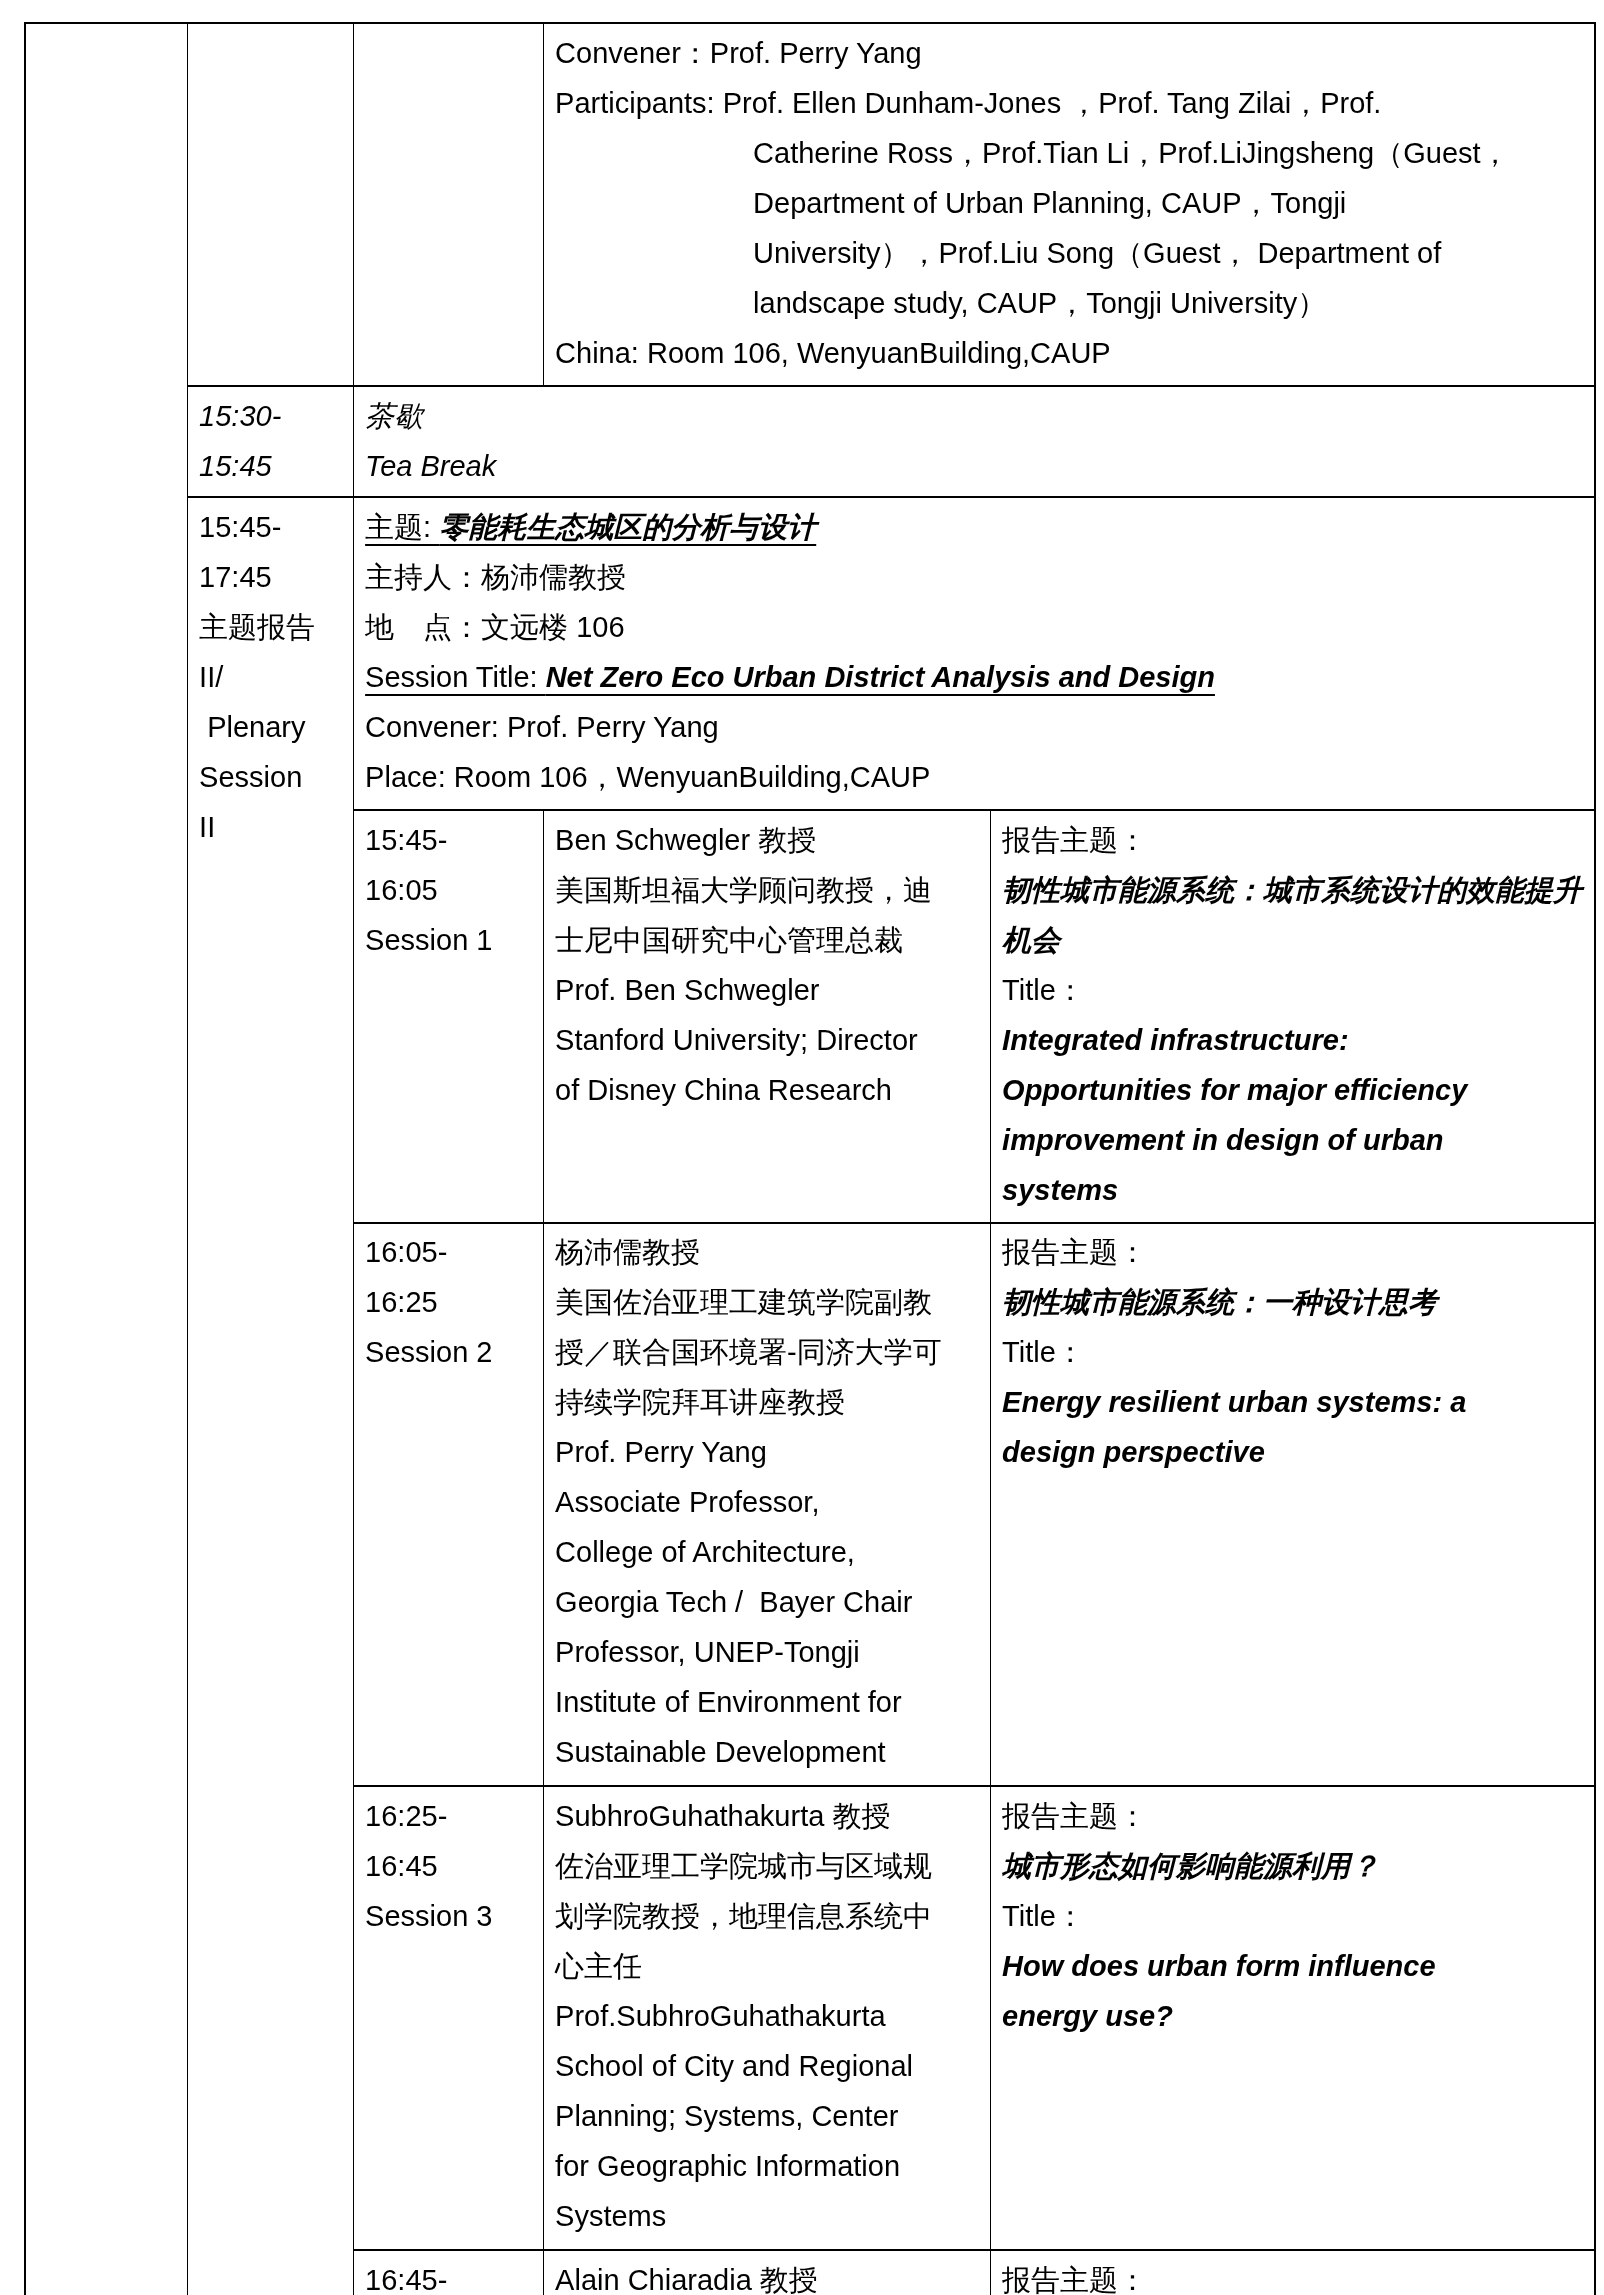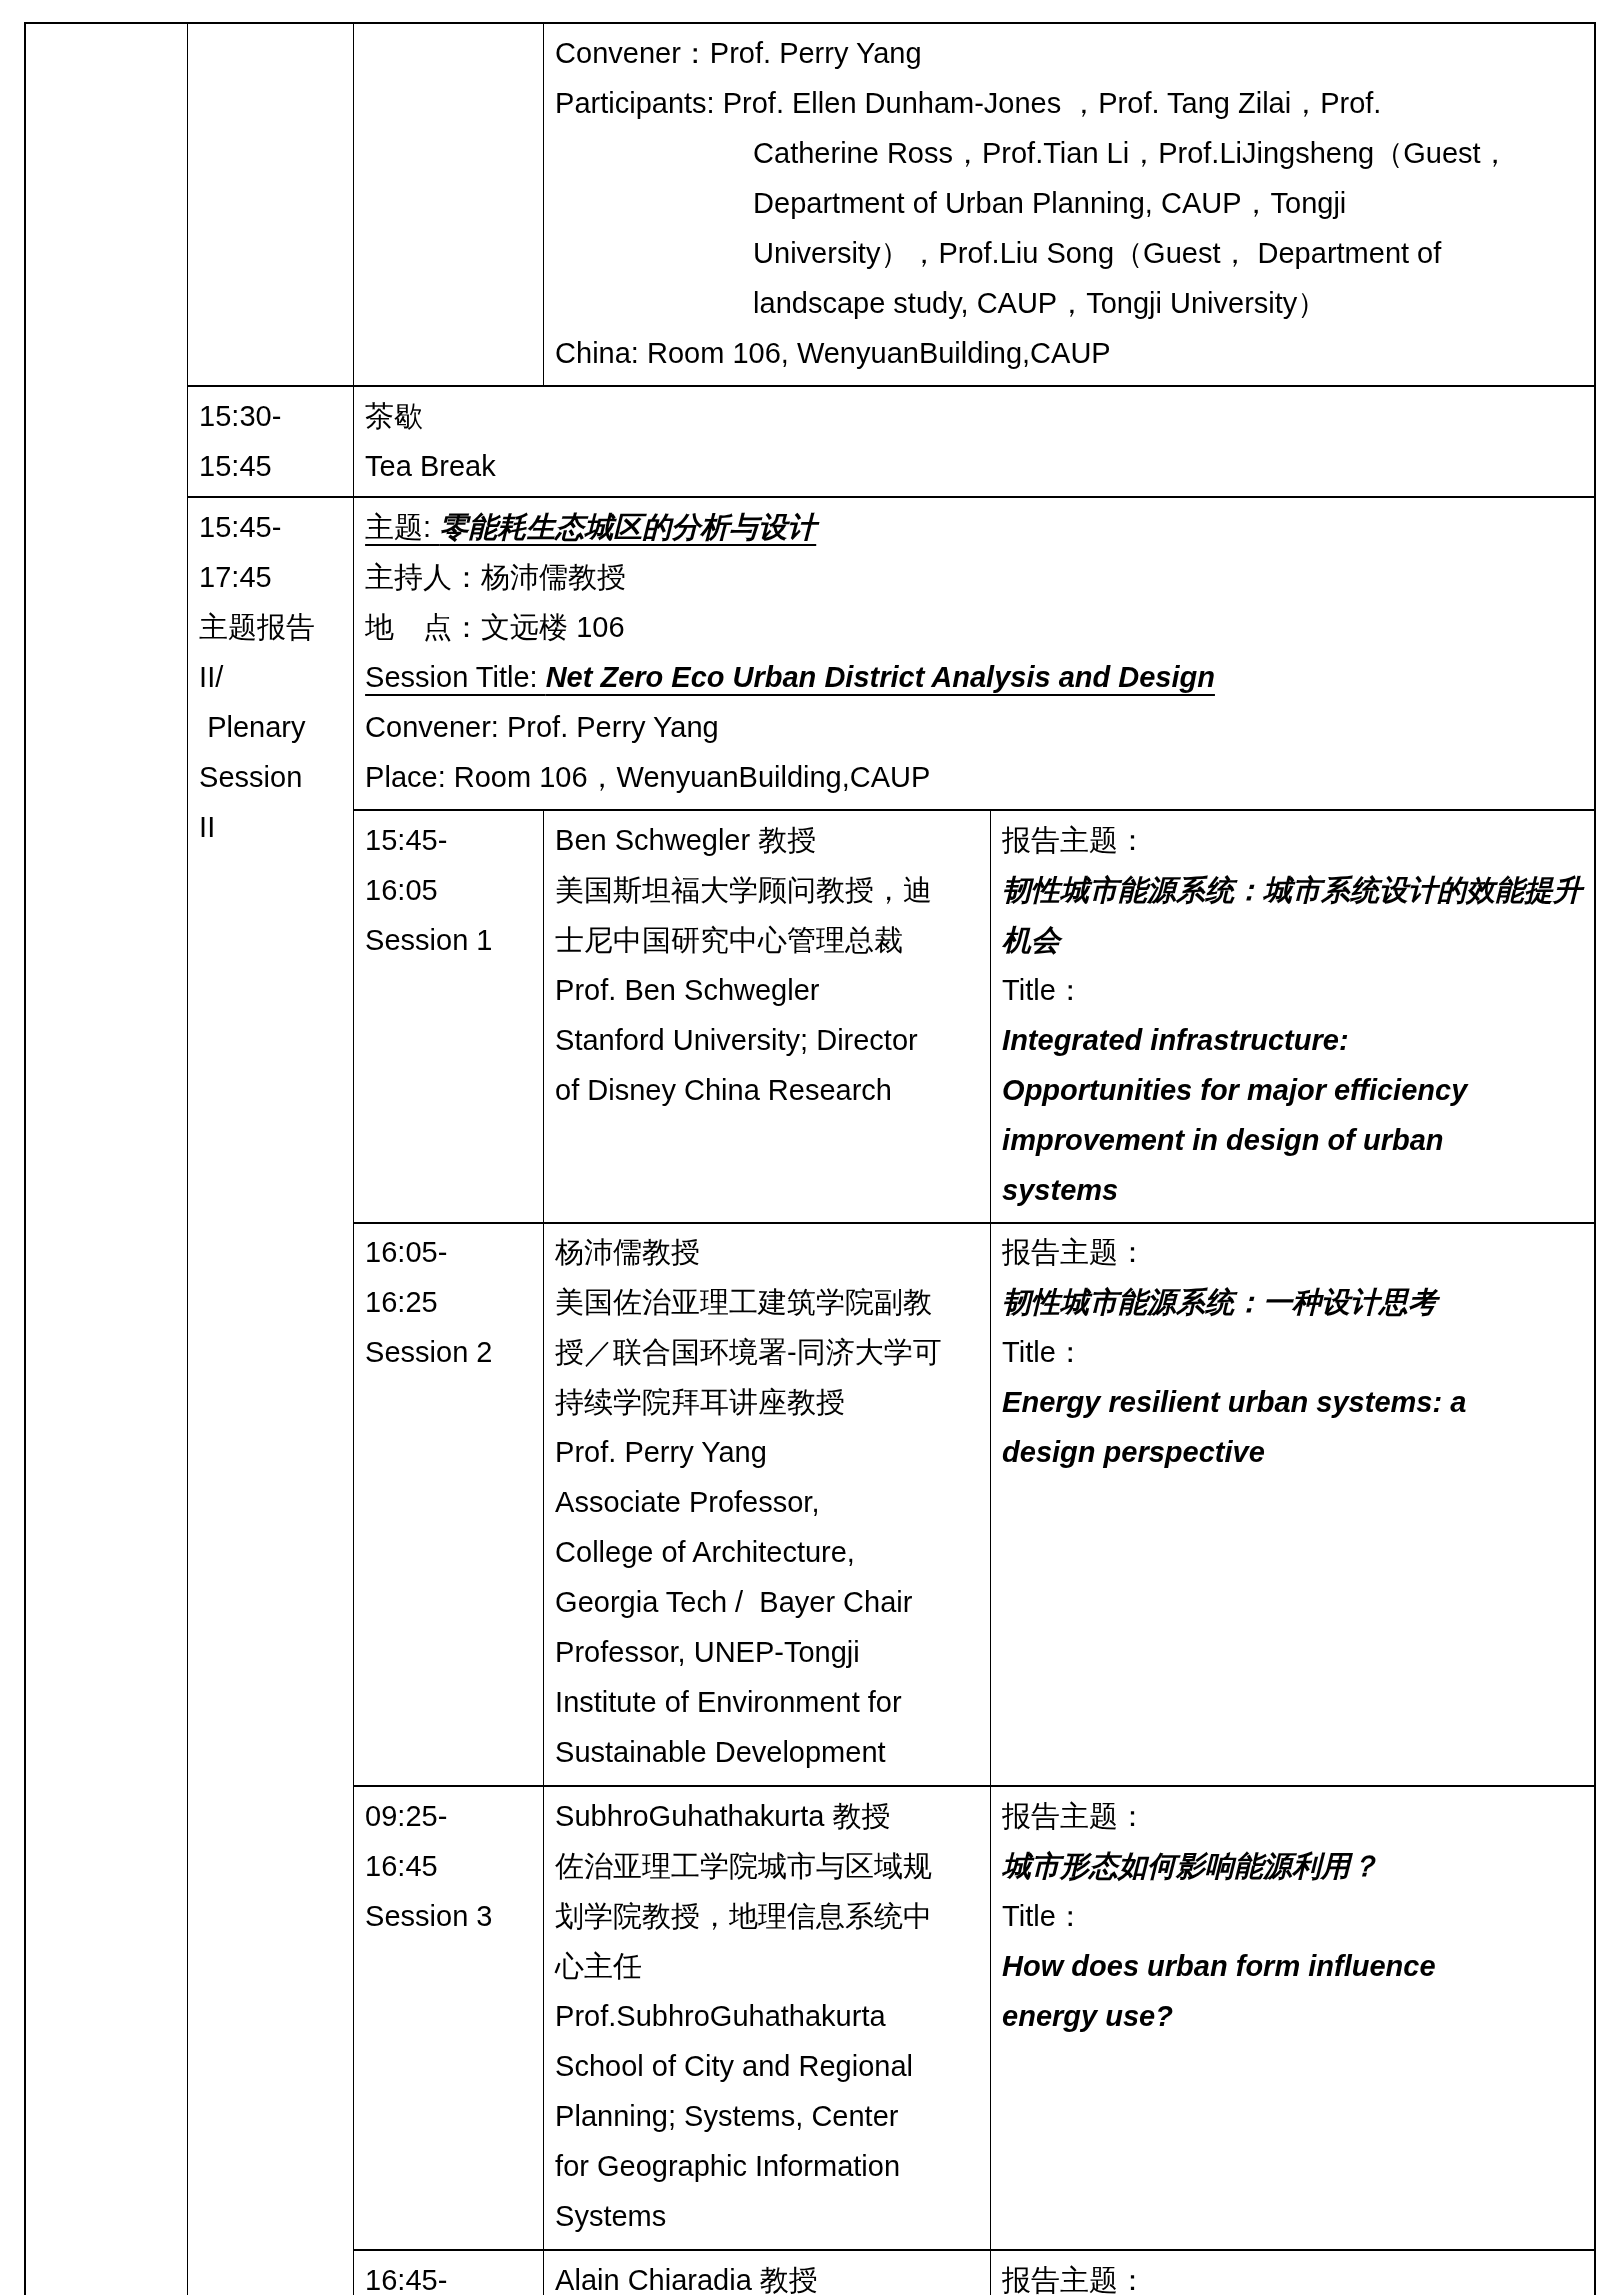--- a/index.html
+++ b/index.html
@@ -36,21 +36,21 @@
     white-space: pre-wrap;
   }
   .b { font-weight: bold; font-style: italic; }
   .u {
     text-decoration: underline;
     text-underline-offset: 7px;
     text-decoration-thickness: 2.4px;
   }
   .ind { padding-left: 198px; }
   tr.r1 > td { height: 357px; }
-  tr.r2 > td { height: 105px; }
+  tr.r2 > td { height: 105px; font-style: italic; }
   tr.r3 > td { height: 307px; }
   tr.r4 > td { height: 407px; }
   tr.r5 > td { height: 558px; }
   tr.r6 > td { height: 458px; }
   tr.r7 > td { height: 58px; }
 </style>
 </head>
 <body>
 
 <table class="sched">
@@ -158,21 +158,21 @@
           <div class="ln">报告主题：</div>
           <div class="ln b">韧性城市能源系统：一种设计思考</div>
           <div class="ln">Title：</div>
           <div class="ln b">Energy resilient urban systems: a</div>
           <div class="ln b">design perspective</div>
         </td>
   </tr>
 
   <tr class="r6">
     <td>
-          <div class="ln">09:25-</div>
+          <div class="ln">16:25-</div>
           <div class="ln">16:45</div>
           <div class="ln">Session 3</div>
         </td>
     <td>
           <div class="ln">SubhroGuhathakurta 教授</div>
           <div class="ln">佐治亚理工学院城市与区域规</div>
           <div class="ln">划学院教授，地理信息系统中</div>
           <div class="ln">心主任</div>
           <div class="ln">Prof.SubhroGuhathakurta</div>
           <div class="ln">School of City and Regional</div>

